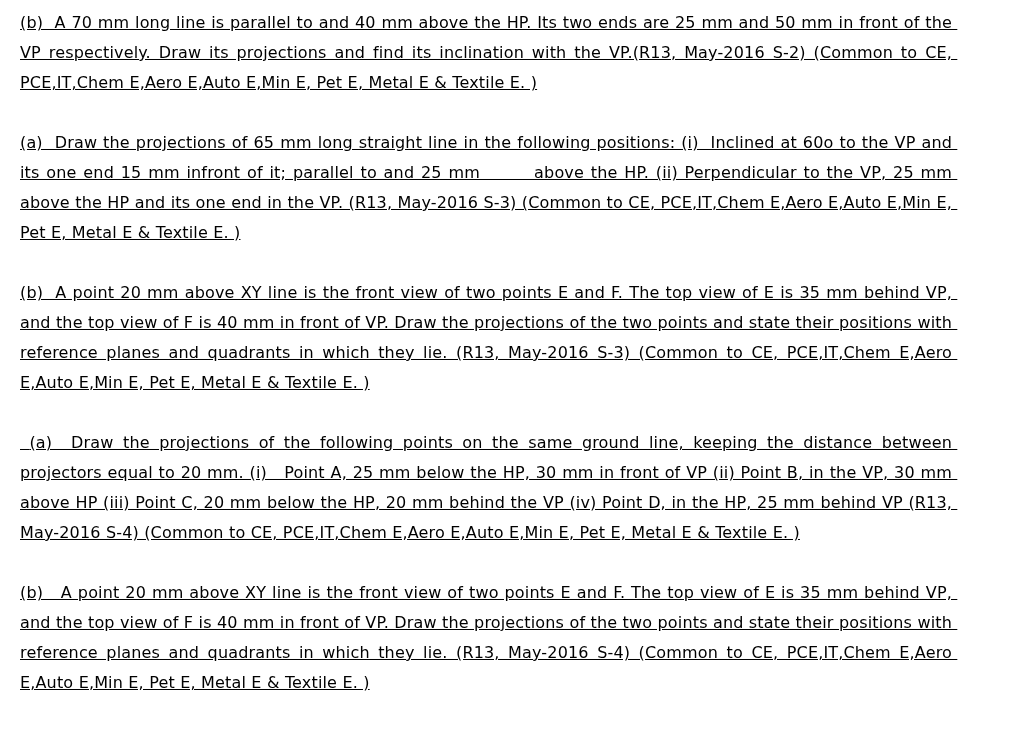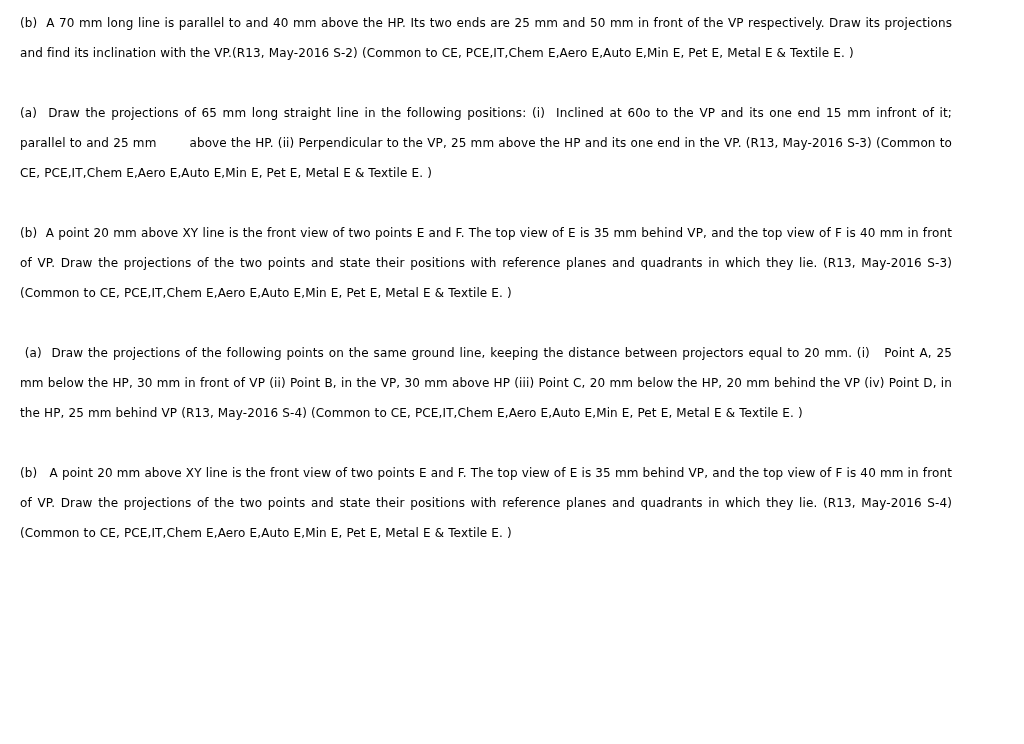--- a/index.html
+++ b/index.html
@@ -15,30 +15,31 @@
     overflow: hidden;
   }
   .page {
     box-sizing: border-box;
     width: 1024px;
     height: 744px;
     background: #ffffff;
     padding: 8px 56px 0 20px;
   }
   .qpara {
-    font-size: 12px;
+    font-size: 16px;
     line-height: 30px;
     text-align: justify;
     text-justify: inter-word;
     margin: 0 16px 30px 0;
     white-space: pre-wrap;
     hyphens: none;
     -webkit-hyphens: none;
     letter-spacing: 0.01em;
     word-spacing: 0.005em;
+    text-decoration: underline;
   }
   .qpara:last-child {
     margin-bottom: 0;
   }
 </style>
 </head>
 <body>
 
 <div class="page">
 

